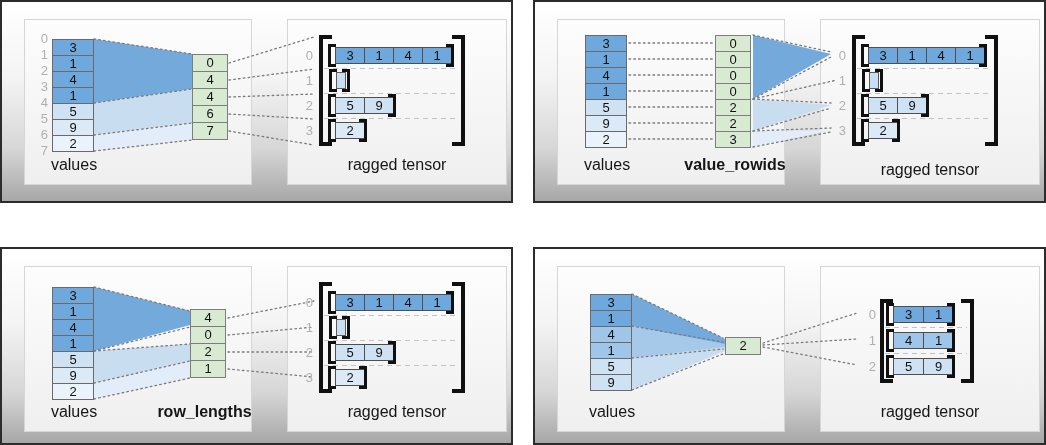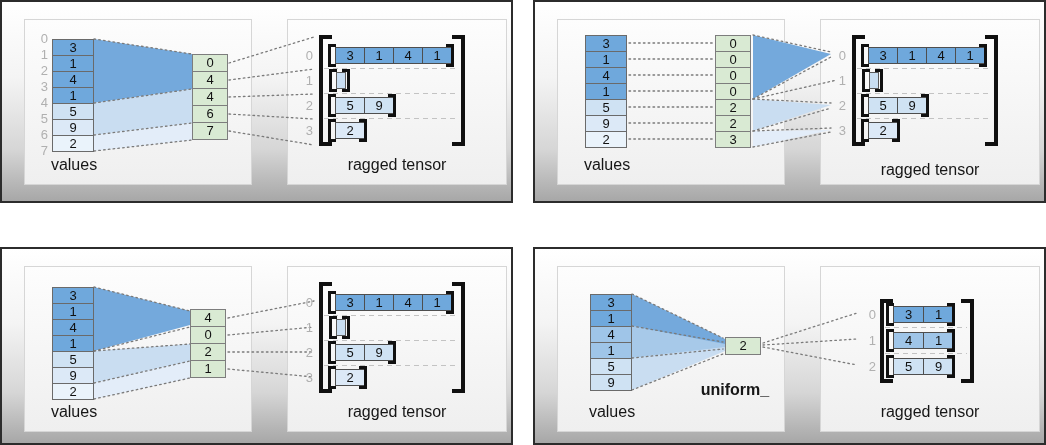--- a/index.html
+++ b/index.html
@@ -193,20 +193,21 @@
       <div class="r cc">9</div>
     </div>
     <span class="bl3" style="left:326px;top:92px"></span>
     <span class="br3" style="left:386px;top:92px"></span>
     <div class="rrow" style="left:333px;top:120px">
       <div class="r d">2</div>
     </div>
     <span class="bl3" style="left:326px;top:117px"></span>
     <span class="br3" style="left:357px;top:117px"></span>
     <div class="lbl" style="left:28px;top:153px;width:88px">values</div>
+    <div class="lbl bold" style="left:110px;top:153px;width:180px">value_rowids</div>
     <div class="lbl" style="left:295px;top:158px;width:200px">ragged tensor</div>
   </section>
 
   <section class="quad q-bl">
     <div class="panel-box left-box"></div>
     <div class="panel-box right-box"></div>
     <svg class="overlay" width="513" height="198" viewBox="0 0 513 198">
       <g>
         <polygon points="92,38 188,62 188,76 92,102" fill="#74a9dc"></polygon>
         <polygon points="92,102 188,95 188,112 92,134" fill="#c9ddf1"></polygon>
@@ -266,20 +267,21 @@
       <div class="r cc">9</div>
     </div>
     <span class="bl3" style="left:326px;top:92px"></span>
     <span class="br3" style="left:386px;top:92px"></span>
     <div class="rrow" style="left:333px;top:120px">
       <div class="r d">2</div>
     </div>
     <span class="bl3" style="left:326px;top:117px"></span>
     <span class="br3" style="left:357px;top:117px"></span>
     <div class="lbl" style="left:28px;top:153px;width:88px">values</div>
+    <div class="lbl bold" style="left:115px;top:153px;width:175px">row_lengths</div>
     <div class="lbl" style="left:295px;top:153px;width:200px">ragged tensor</div>
   </section>
 
   <section class="quad q-br">
     <div class="panel-box left-box"></div>
     <div class="panel-box right-box"></div>
     <svg class="overlay" width="513" height="198" viewBox="0 0 513 198">
       <g>
         <polygon points="97,109 190,97 190,102 97,141" fill="#c9ddf1"></polygon>
         <polygon points="97,77 190,93 190,98 97,109" fill="#a7c9e9"></polygon>
@@ -328,18 +330,17 @@
     <span class="bl3" style="left:351px;top:80px"></span>
     <span class="br3" style="left:412px;top:80px"></span>
     <div class="rrow" style="left:358px;top:109px">
       <div class="r w31 cc">5</div>
       <div class="r w31 cc">9</div>
     </div>
     <span class="bl3" style="left:351px;top:106px"></span>
     <span class="br3" style="left:412px;top:106px"></span>
     <div class="lbl" style="left:33px;top:153px;width:88px">values</div>
     <div class="lbl bold" style="left:120px;top:131px;width:160px">
-      <div>uniform_</div>
     </div>
     <div class="lbl" style="left:295px;top:153px;width:200px">ragged tensor</div>
   </section>
 
 </div>
 
 </body></html>

